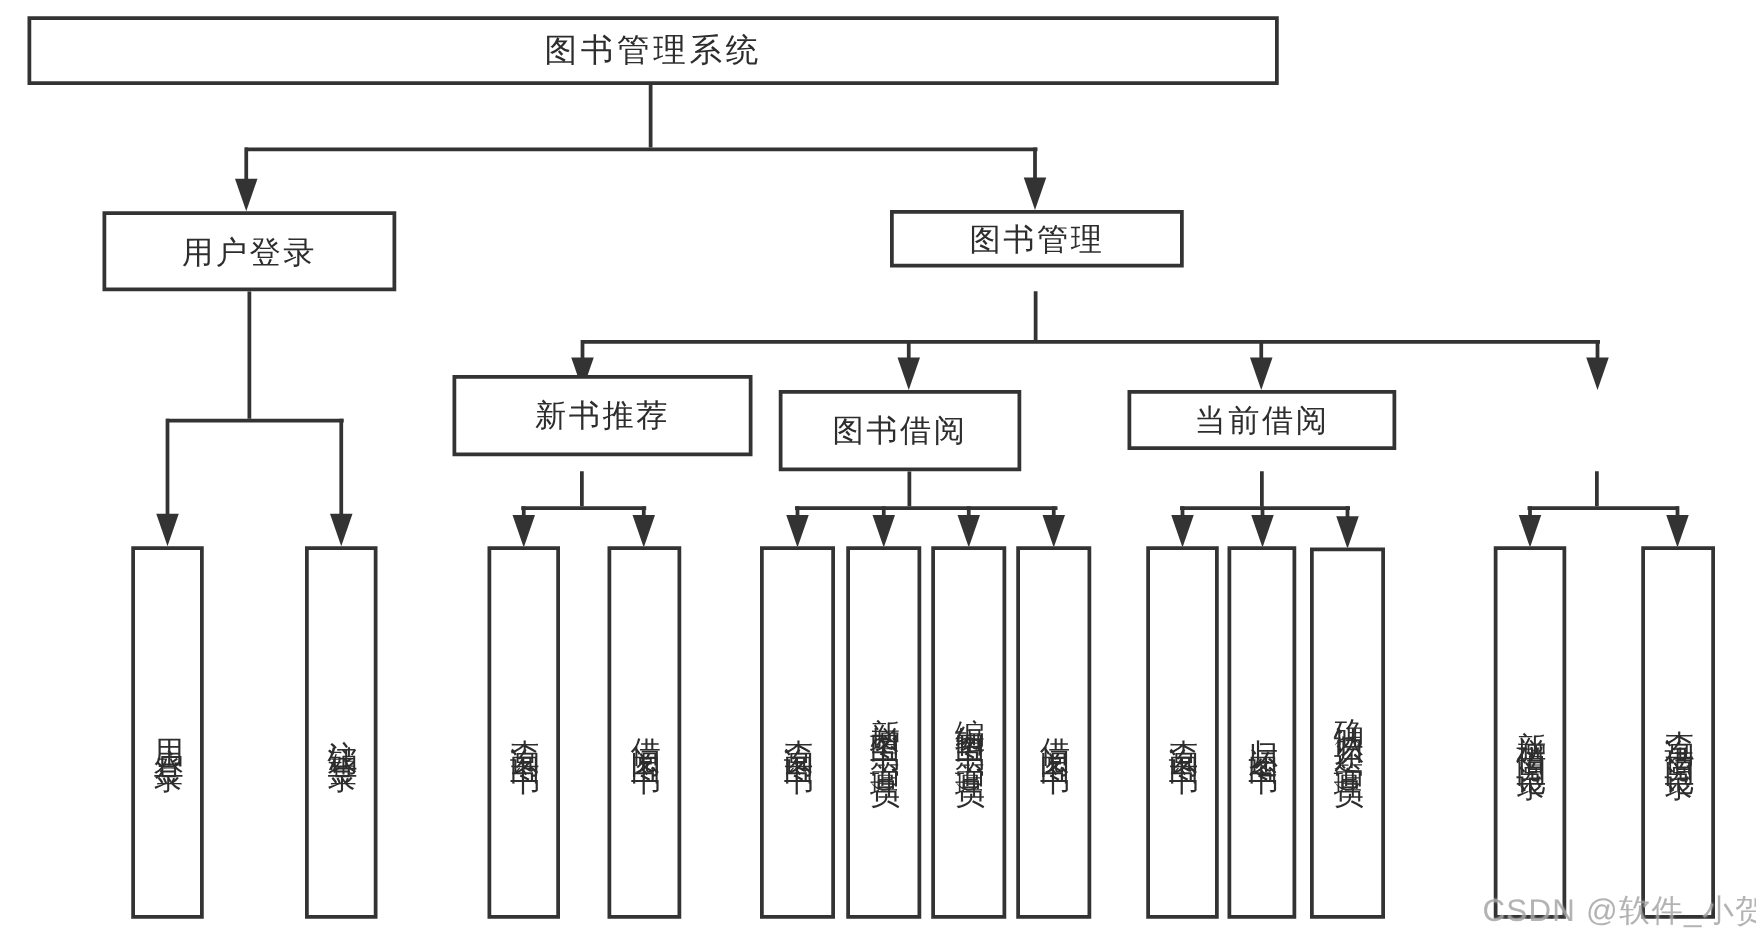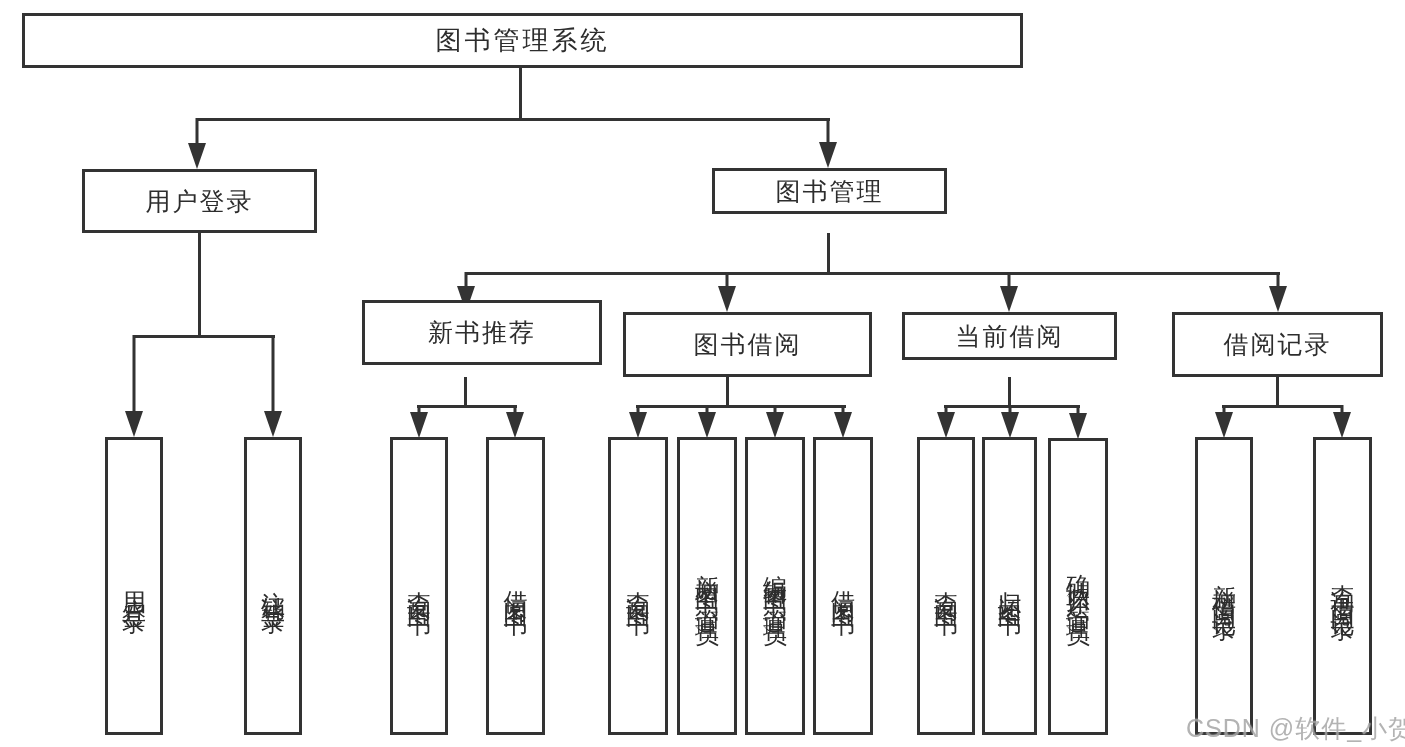--- a/index.html
+++ b/index.html
@@ -130,23 +130,22 @@
       <i class="stem"></i>
       <i class="head"></i>
     </div>
 
   <div class="box hbox root" style="left:22px;top:13px;width:1001px;height:55px">图书管理系统</div>
 
   <div class="box hbox" style="left:82px;top:169px;width:235px;height:64px">用户登录</div>
   <div class="box hbox" style="left:712px;top:168px;width:235px;height:46px">图书管理</div>
 
   <div class="box hbox" style="left:362px;top:300px;width:240px;height:65px">新书推荐</div>
-  <div class="box hbox" style="left:623px;top:312px;width:249px;height:65px">图书借阅</div>
+  <div class="box hbox" style="left:623px;top:312px;width:194px;height:65px">图书借阅</div>
   <div class="box hbox" style="left:902px;top:312px;width:215px;height:48px">当前借阅</div>
-  <div class="box hbox" style="left:1172px;top:312px;width:211px;height:65px">借阅记录</div>
 
   <div class="box vbox" style="left:105px;top:437px;width:58px;height:298px">用户登录</div>
   <div class="box vbox" style="left:244px;top:437px;width:58px;height:298px">注销登录</div>
 
   <div class="box vbox" style="left:390px;top:437px;width:58px;height:298px">查询图书</div>
   <div class="box vbox" style="left:486px;top:437px;width:59px;height:298px">借阅图书</div>
 
   <div class="box vbox" style="left:608px;top:437px;width:60px;height:298px">查询图书</div>
   <div class="box vbox" style="left:677px;top:437px;width:60px;height:298px">新增图书（管理员）</div>
   <div class="box vbox" style="left:745px;top:437px;width:60px;height:298px">编辑图书（管理员）</div>

